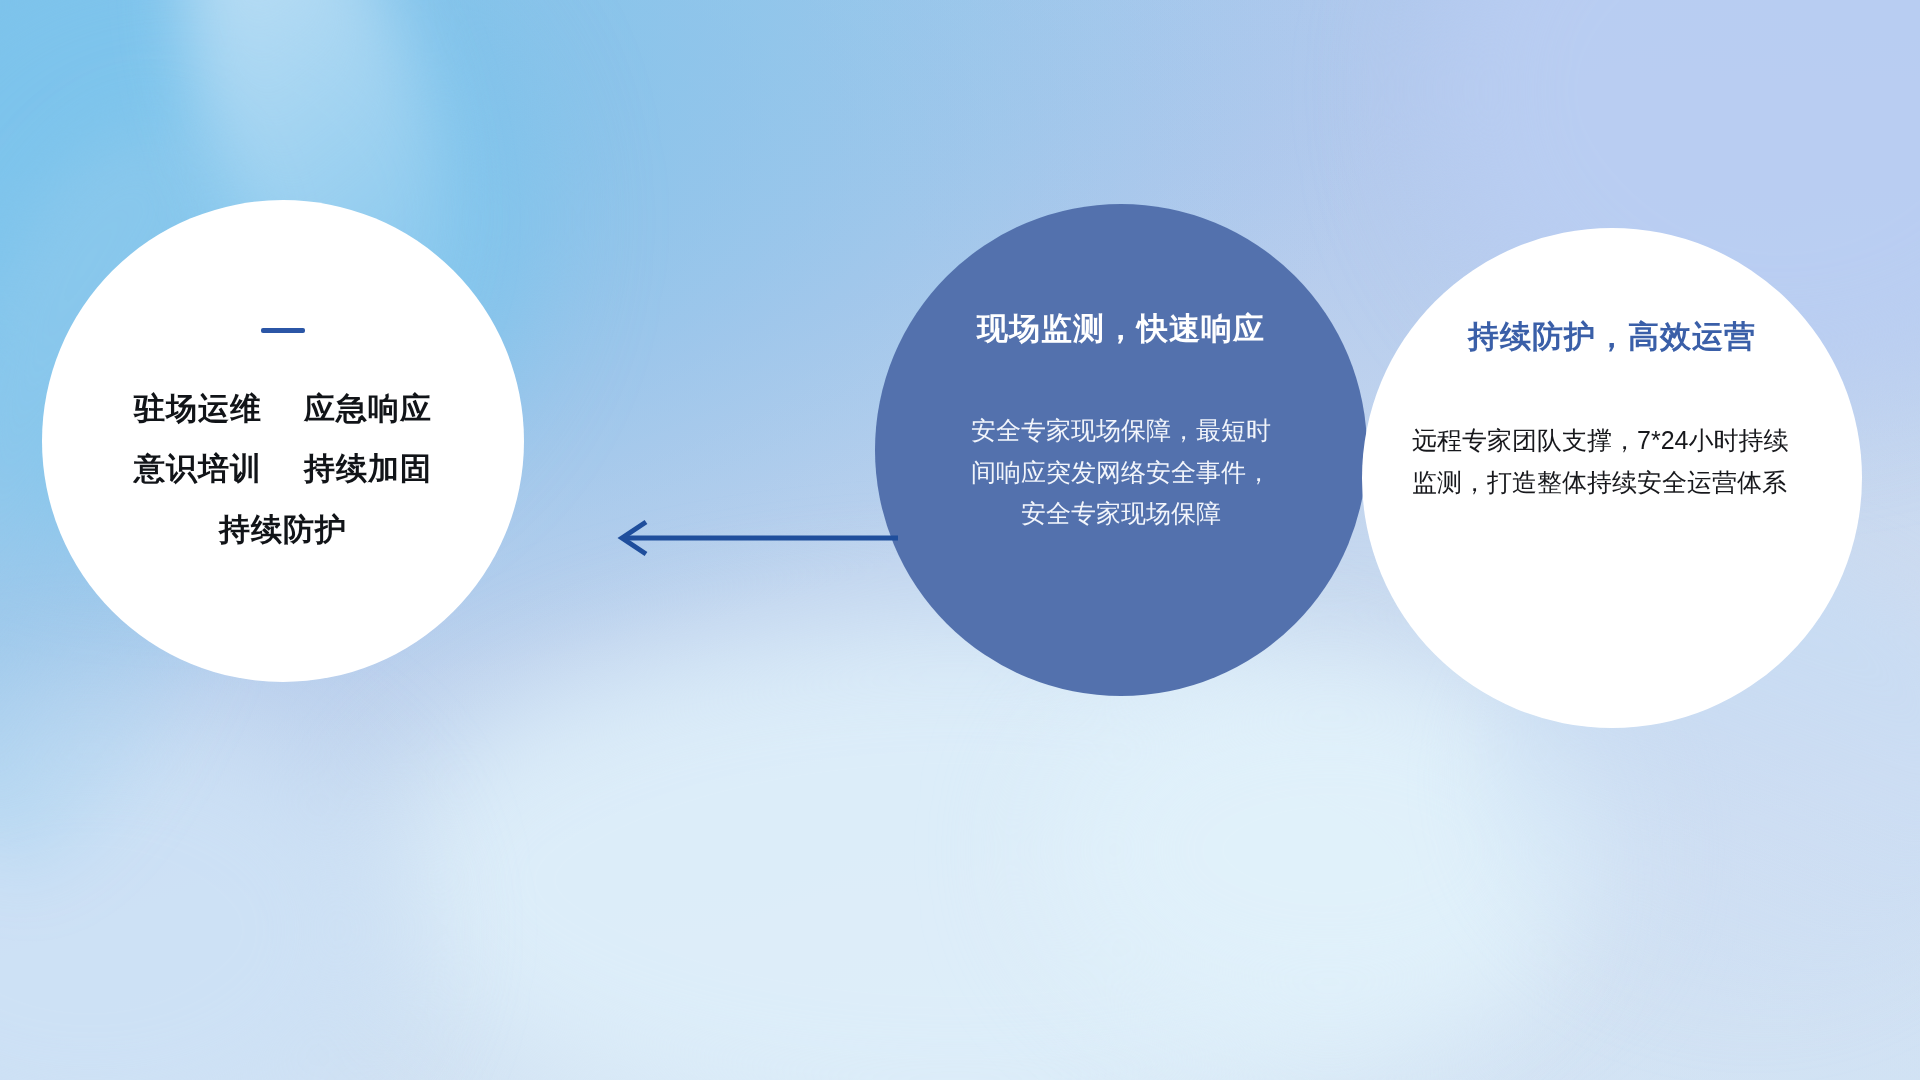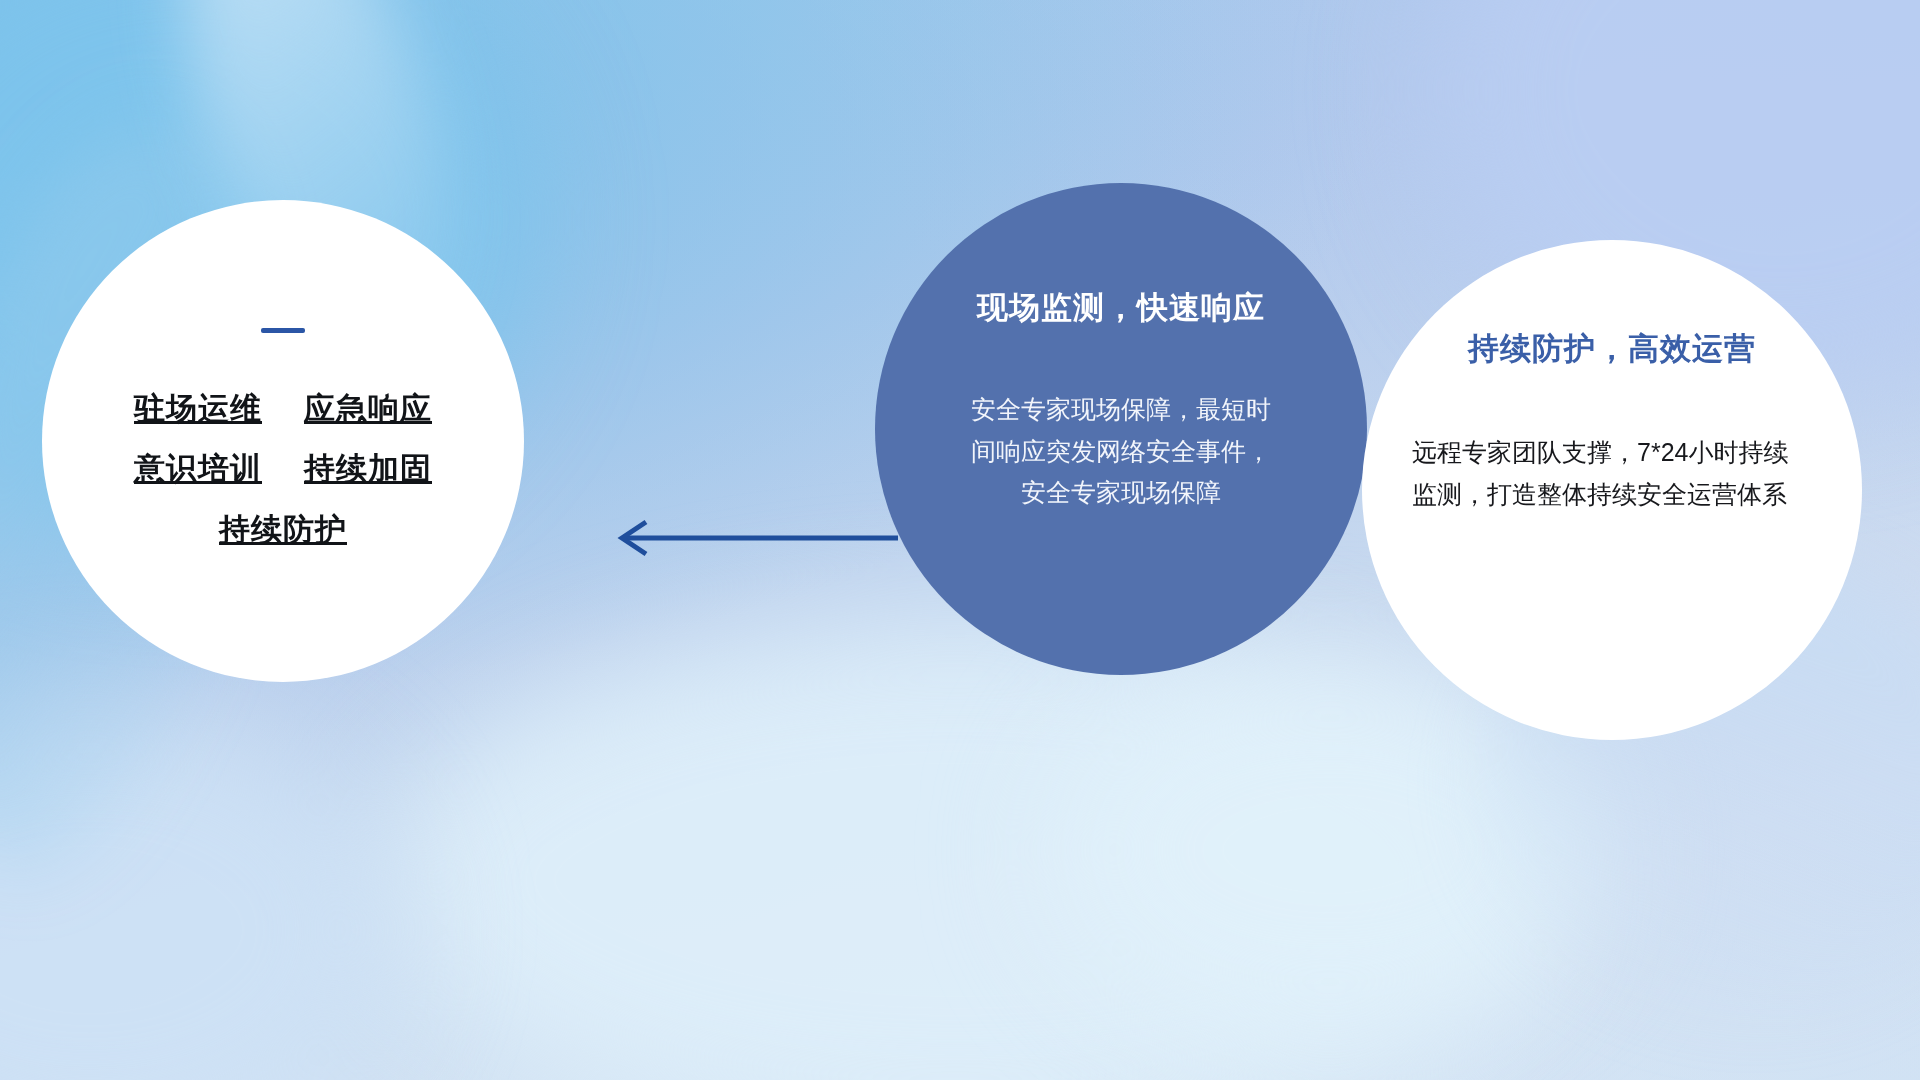--- a/index.html
+++ b/index.html
@@ -87,27 +87,26 @@
   }
   #circle-left .kw-line {
     display: flex;
     gap: 42px;
     font-size: 31px;
     font-weight: bold;
     color: #111418;
     letter-spacing: 1px;
     line-height: 1.95;
     white-space: nowrap;
-    text-decoration: underline;
   }
 
   
   #circle-middle {
     left: 875px;
-    top: 183px;
+    top: 204px;
     width: 492px;
     height: 492px;
     background: #5371ad;
     z-index: 4;
     justify-content: flex-start;
     padding-top: 104px;
   }
   #circle-middle .c-title {
     font-size: 31px;
     font-weight: bold;
@@ -120,21 +119,21 @@
     width: 320px;
     text-align: center;
     font-size: 25px;
     line-height: 1.66;
     color: #f2f5fb;
   }
 
   
   #circle-right {
     left: 1362px;
-    top: 240px;
+    top: 228px;
     width: 500px;
     height: 500px;
     background: #ffffff;
     z-index: 6;
     justify-content: flex-start;
     padding-top: 88px;
   }
   #circle-right .c-title {
     font-size: 31px;
     font-weight: bold;

